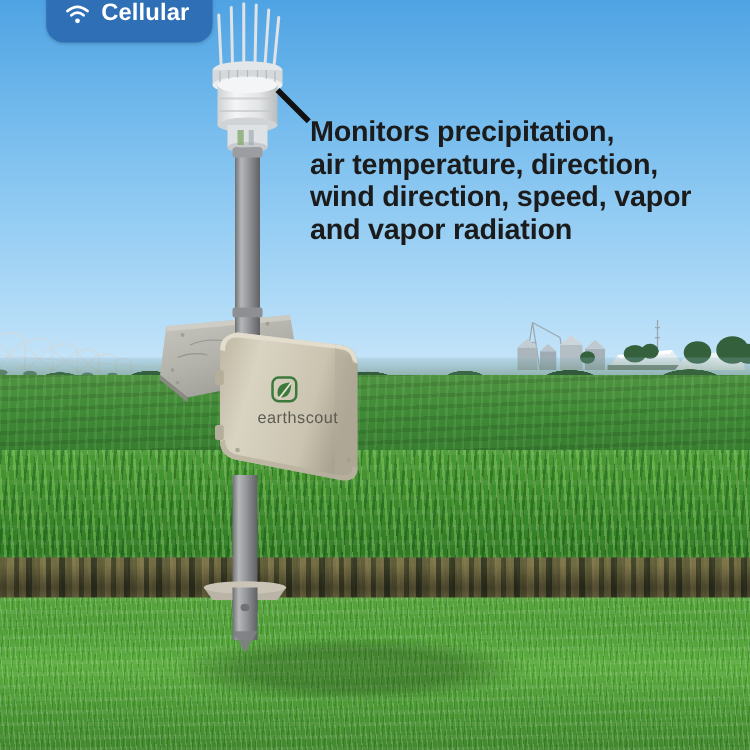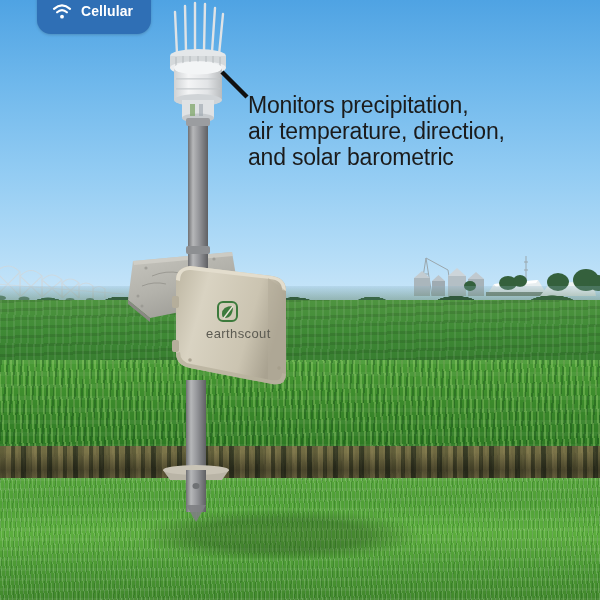--- a/index.html
+++ b/index.html
@@ -84,36 +84,36 @@
     position:absolute;left:90px;top:500px;width:380px;height:70px;
     background:radial-gradient(ellipse 190px 35px at 50% 50%,rgba(20,50,15,.30) 0 45%,rgba(20,50,15,0) 75%);
   }
 
   
   .station{position:absolute;left:0;top:0;width:600px;height:600px;}
 
   
   .callout{
     position:absolute;left:248px;top:92px;width:340px;
-    font-size:23px;line-height:26px;font-weight:normal;
+    font-size:23px;line-height:26px;font-weight:bold;
     color:#1b1b1b;letter-spacing:-.2px;
   }
   .callout div{white-space:nowrap;}
 
   
   .badge{
     position:absolute;left:37px;top:-10px;height:44px;
     display:flex;align-items:center;gap:8px;
     padding:0 18px 0 14px;
     background:#2f6fb5;
     border-radius:0 0 14px 14px;
     box-shadow:0 1px 3px rgba(0,0,0,.18);
   }
   .badge-label{
-    color:#ffffff;font-size:14px;font-weight:bold;letter-spacing:.1px;
+    color:#ffffff;font-size:19px;font-weight:bold;letter-spacing:.1px;
     padding-bottom:2px;
   }
   .badge-icon{width:22px;height:20px;display:block;padding-bottom:2px;}
 </style>
 </head>
 <body>
 
 <div id="scene">
 
   <div class="sky"></div>
@@ -313,21 +313,22 @@
     </g>
   </svg>
 
   <svg style="position:absolute;left:0;top:0;width:600px;height:600px;">
     <line x1="222" y1="72" x2="247" y2="97" stroke="#111111" stroke-width="4.5" stroke-linecap="butt"></line>
   </svg>
 
   <div class="callout">
     <div>Monitors precipitation,</div>
     <div>air temperature, direction,</div>
-    <div>and solar barometric</div>
+    <div>wind direction, speed, vapor</div>
+    <div>and vapor radiation</div>
   </div>
 
   <div class="badge">
     <svg class="badge-icon" viewBox="0 0 24 22">
       <g fill="none" stroke="#ffffff" stroke-width="2.4" stroke-linecap="round">
         <path d="M3.2 8.6 Q12 1.2 20.8 8.6"></path>
         <path d="M6.6 12.4 Q12 7.6 17.4 12.4"></path>
       </g>
       <circle cx="12" cy="17.2" r="2.1" fill="#ffffff"></circle>
     </svg>

